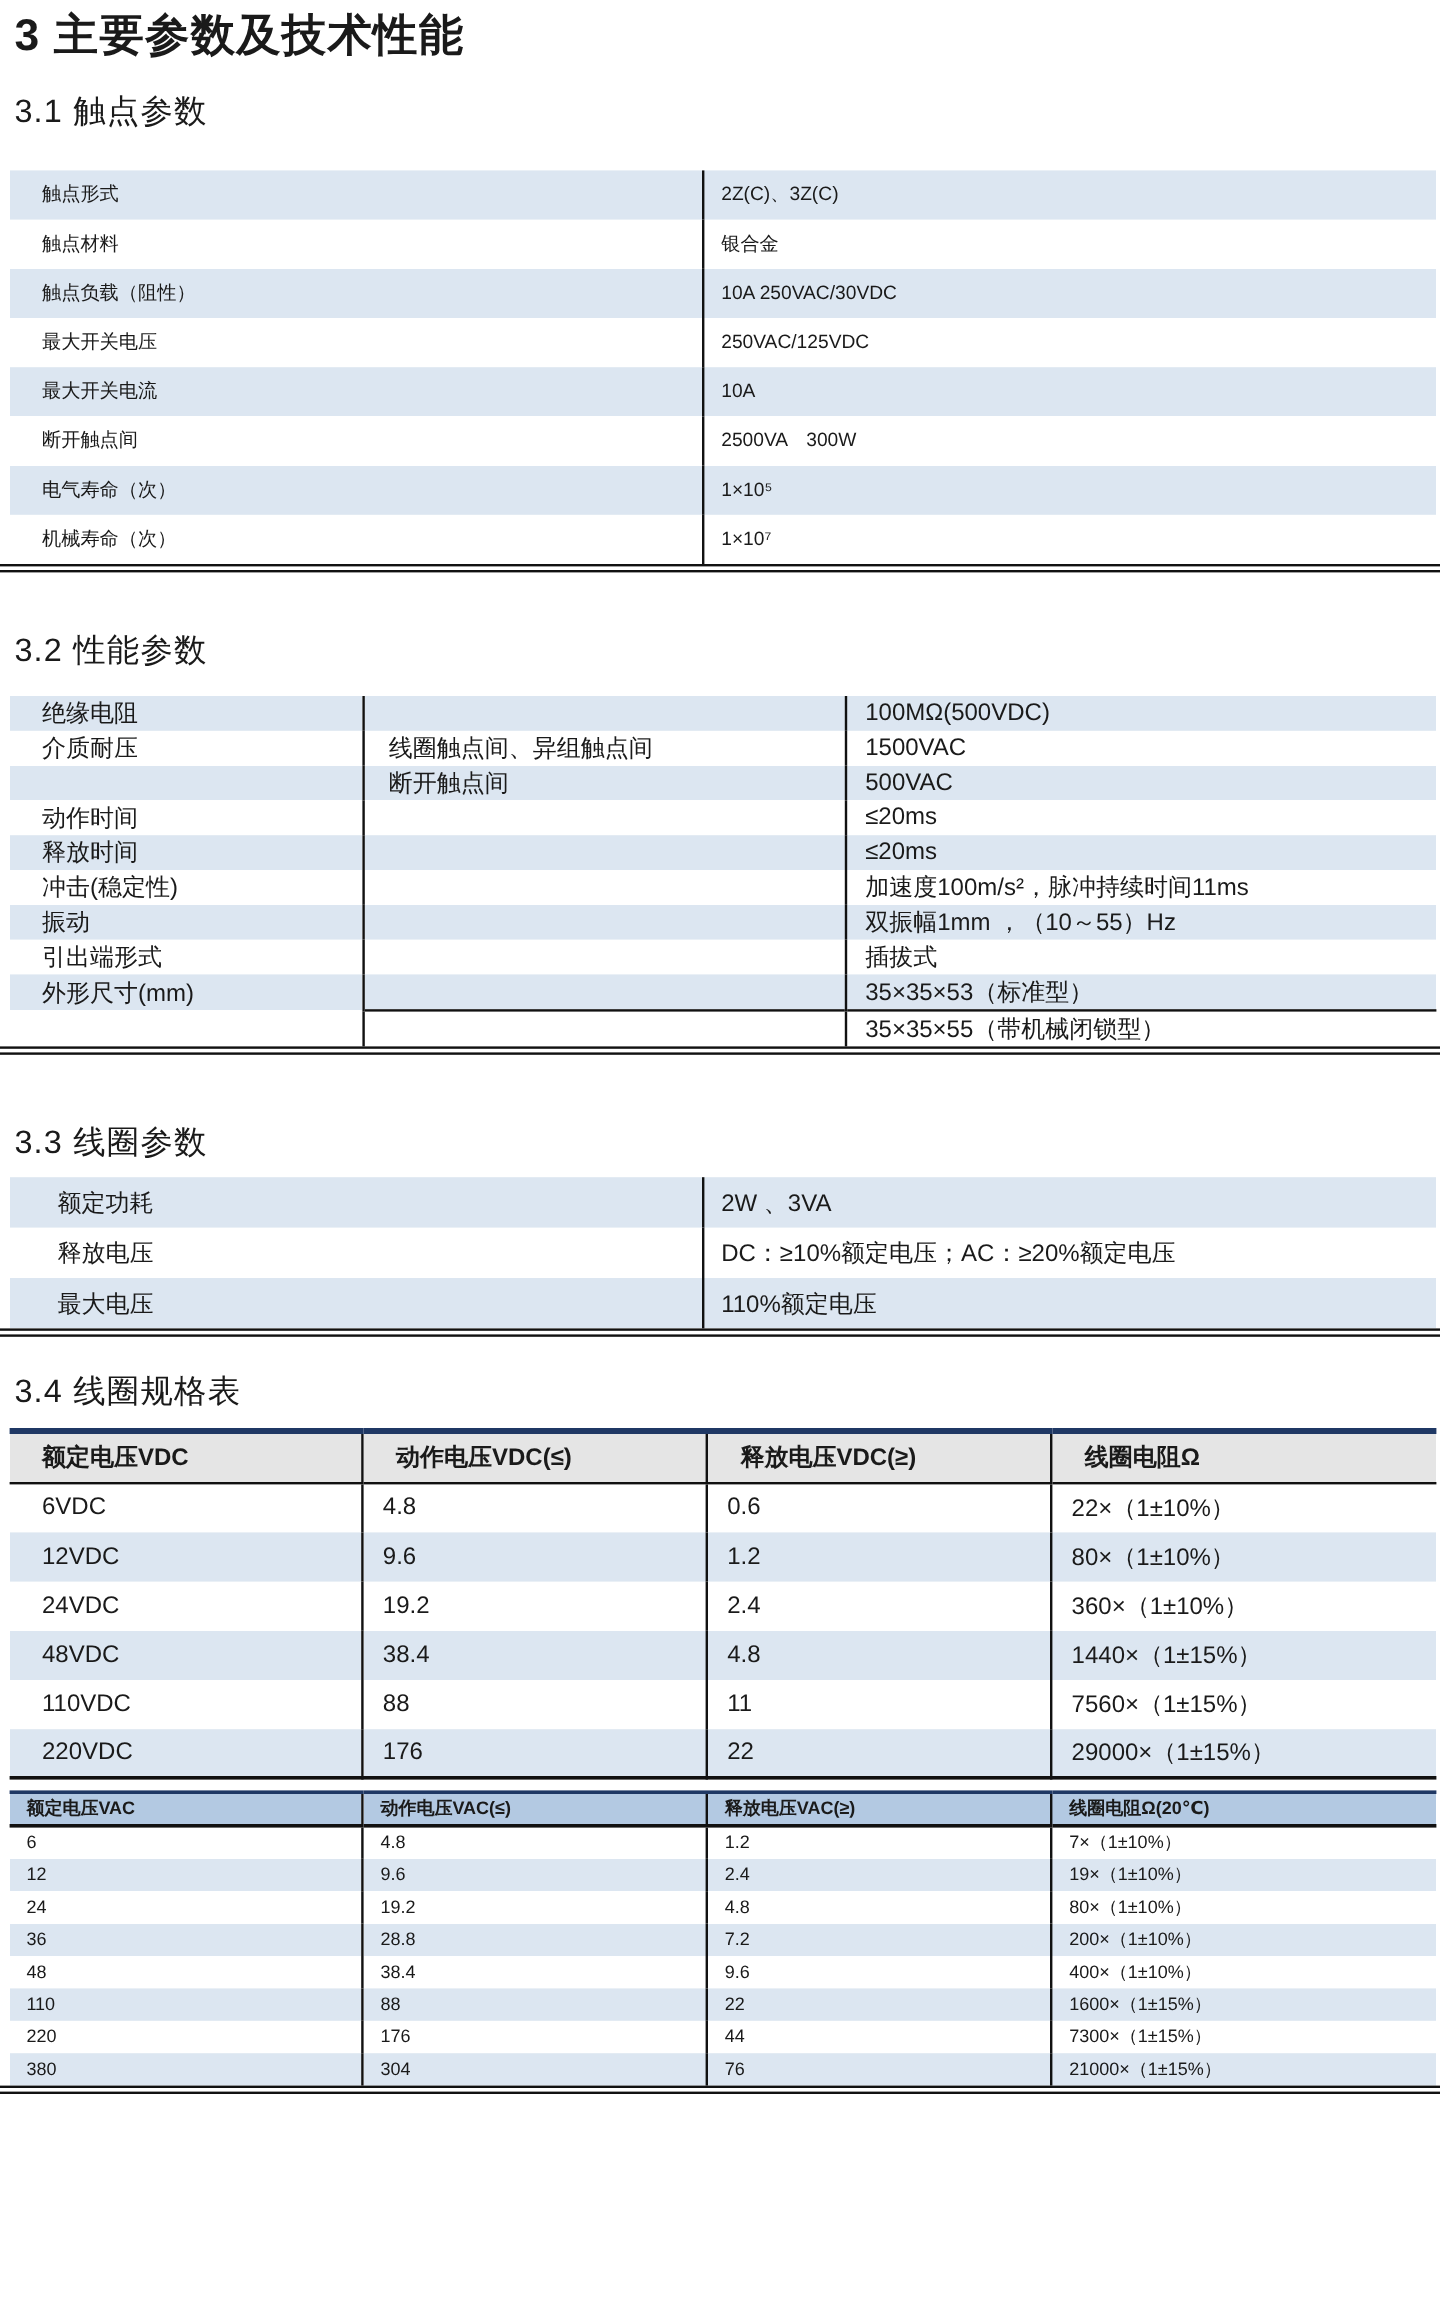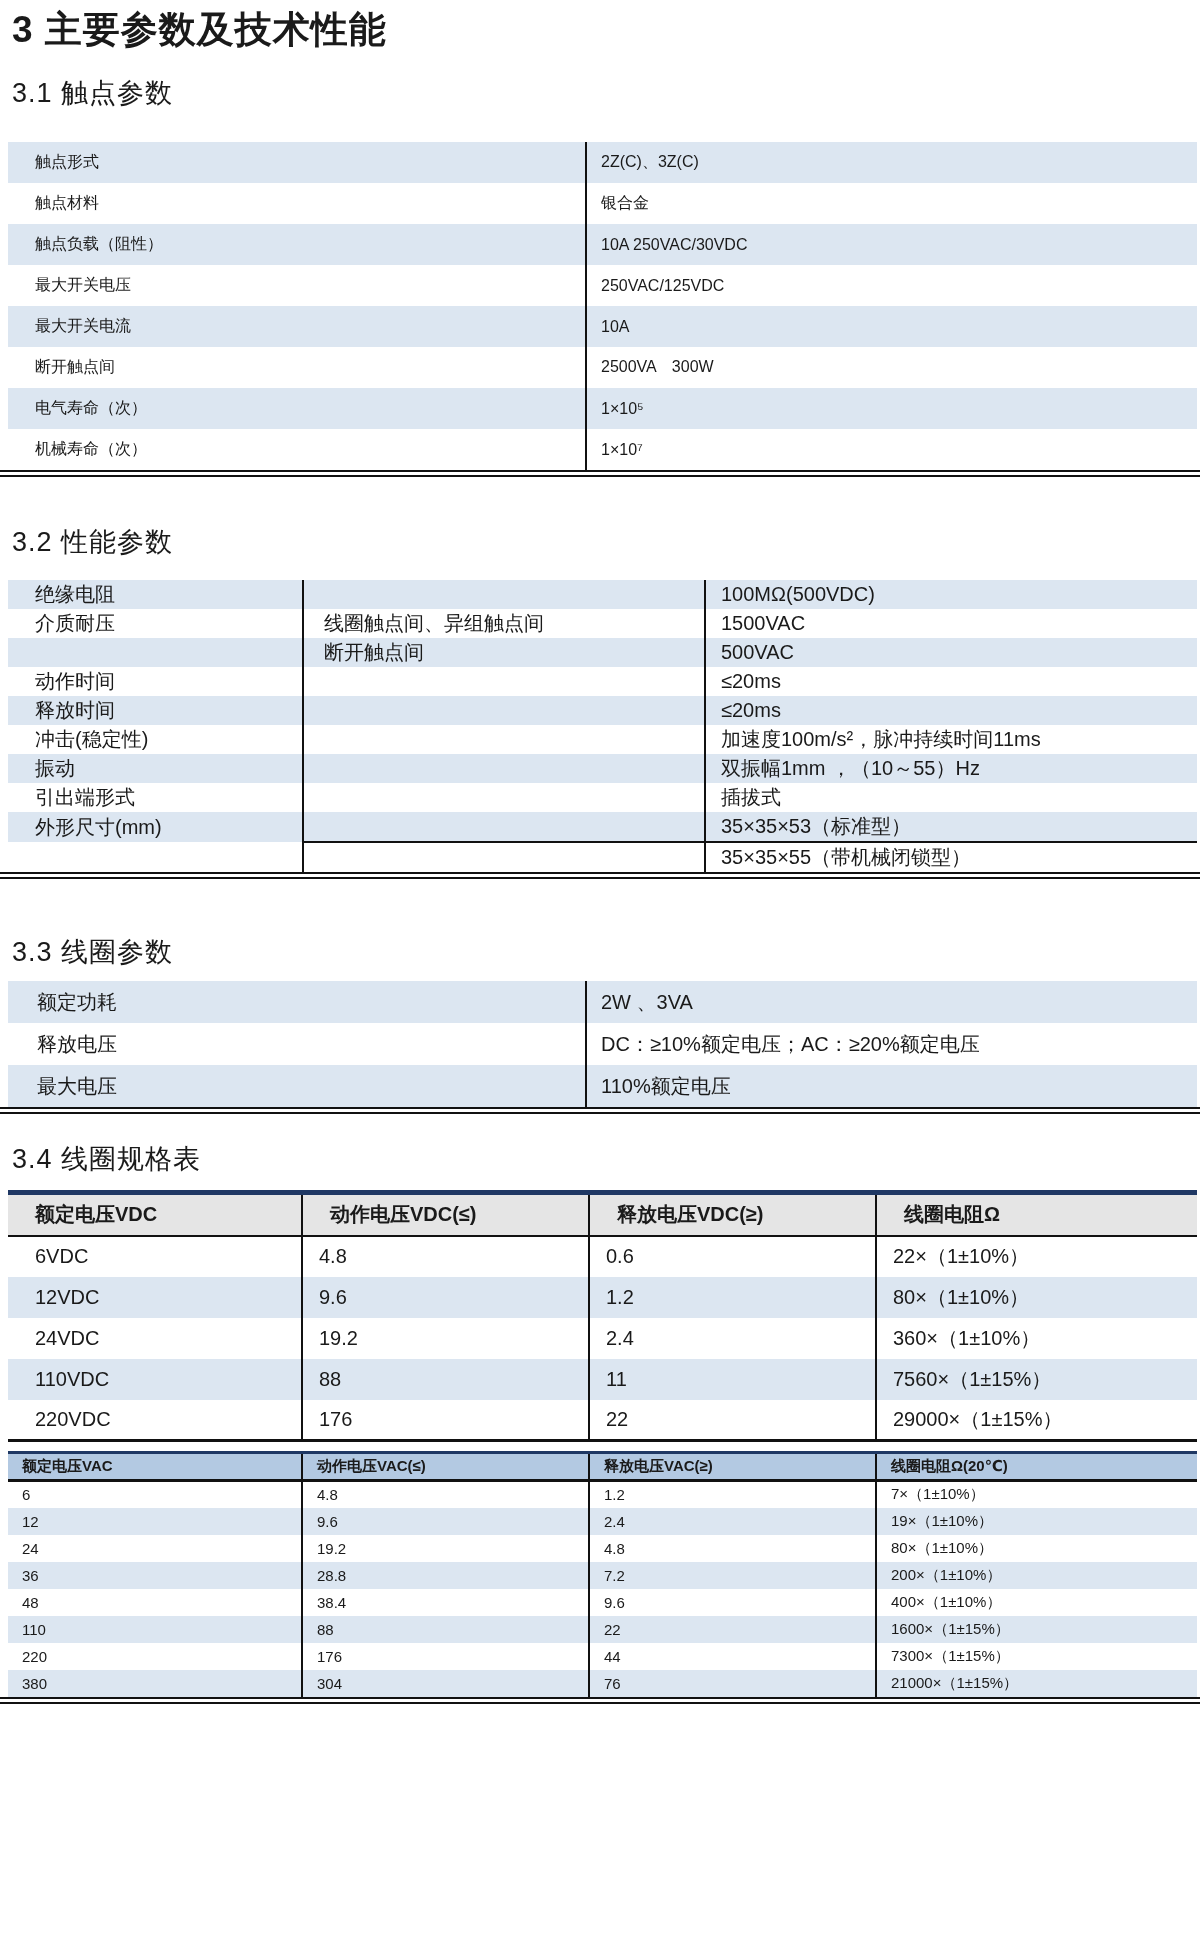--- a/index.html
+++ b/index.html
@@ -48,21 +48,21 @@
   .t32 td{height:28px;font-size:20px;}
   .t32 td.lab{padding-left:27px;}
   .t32 td.cond{border-left:2px solid #111;padding-left:20px;}
   .t32 td.val{border-left:2px solid #111;padding-left:15px;}
   .t32 tbody tr:last-child td.cond,
   .t32 tbody tr:last-child td.val{border-top:2px solid #111;}
 
   
   .t33{margin-top:11px;}
   .t33 td{height:42px;font-size:20px;}
-  .t33 td.lab{padding-left:29px;}
+  .t33 td.lab{padding-left:40px;}
   .t33 td.val{border-left:2px solid #111;padding-left:14px;}
 
   
   .t34 td + td,.t34 th + th{border-left:2px solid #111;}
   .t34 th{text-align:left;font-weight:700;}
 
   .t34.vdc{margin-top:13px;border-bottom:3px solid #111;}
   .t34.vdc th{
     height:43px;font-size:20px;background:#e5e5e5;
     border-top:5px solid #1f3864;border-bottom:2px solid #111;
@@ -251,20 +251,26 @@
           <td>1.2</td>
           <td>80×（1±10%）</td>
         </tr>
         <tr>
           <td class="first">24VDC</td>
           <td>19.2</td>
           <td>2.4</td>
           <td>360×（1±10%）</td>
         </tr>
         <tr>
+          <td class="first">48VDC</td>
+          <td>38.4</td>
+          <td>4.8</td>
+          <td>1440×（1±15%）</td>
+        </tr>
+        <tr>
           <td class="first">110VDC</td>
           <td>88</td>
           <td>11</td>
           <td>7560×（1±15%）</td>
         </tr>
         <tr>
           <td class="first">220VDC</td>
           <td>176</td>
           <td>22</td>
           <td>29000×（1±15%）</td>

